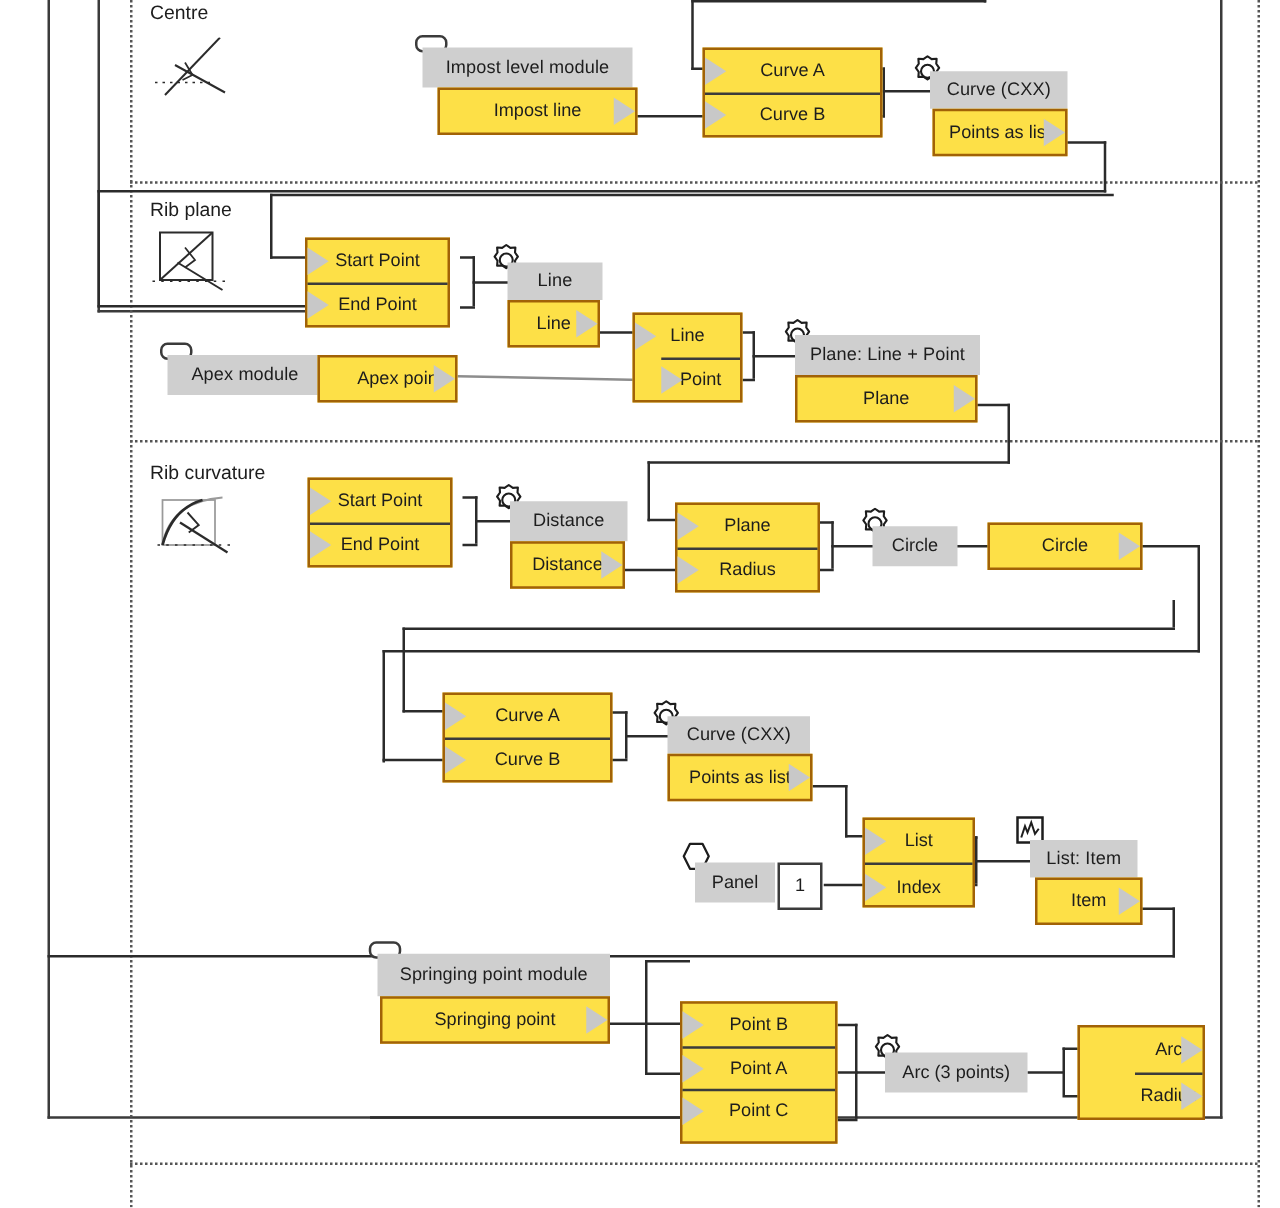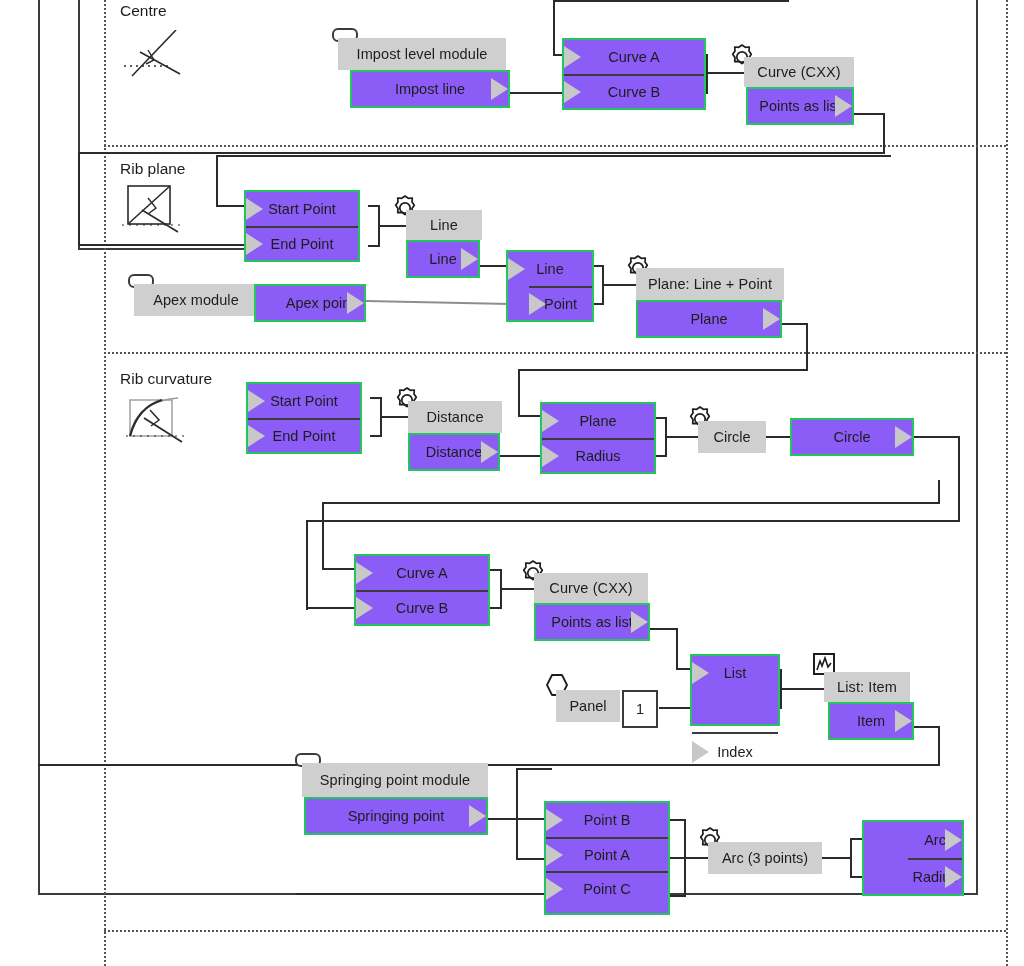--- a/index.html
+++ b/index.html
@@ -15,21 +15,21 @@
   
   .w{position:absolute;background:#2b2b2b;}
   .wh{height:2px;}
   .wv{width:2px;}
   .w-thin{background:#8d8d8d;}
 
   
   .comp{position:absolute;}
   .cap{position:absolute;background:#cfcfcf;color:#1d1d1d;font-size:14.5px;
        display:flex;align-items:center;justify-content:center;white-space:nowrap;letter-spacing:.1px;}
-  .body{position:absolute;border:2px solid #22c55e;background:#8b5cf6;box-sizing:border-box;}
+  .body{position:absolute;border:2px solid #a16207;background:#fde047;box-sizing:border-box;}
   .row{position:relative;box-sizing:border-box;display:flex;align-items:center;
        justify-content:center;color:#1d1d1d;font-size:14.5px;white-space:nowrap;}
   .row+.row{border-top:2px solid #3b3b3b;}
 
   
   .tab-in{position:absolute;left:0;top:0;height:100%;width:22px;}
   .tab-in::after{content:"";position:absolute;left:0;top:50%;transform:translateY(-50%);
       width:0;height:0;border-top:11px solid transparent;border-bottom:11px solid transparent;
       border-left:17px solid #c8c8c8;}
   
@@ -390,21 +390,21 @@
   <div class="num-box" style="left:622px;top:690px;width:36px;height:38px;">
     <span>1</span>
   </div>
 
   <div class="comp" style="left:690px;top:654px;">
     <div class="body" style="left:0;top:0;width:90px;height:72px;">
       <div class="row" style="height:34px;">
         <span class="tab-in"></span>
         <span>List</span>
       </div>
-      <div class="row" style="height:38px;margin-top:42px;">
+      <div class="row" style="height:38px;">
         <span class="tab-in"></span>
         <span>Index</span>
       </div>
     </div>
   </div>
 
   <svg class="icn" style="left:812px;top:652px;" width="24" height="24" viewBox="0 0 24 24">
     <rect x="2" y="2" width="20" height="20" fill="#ffffff" stroke="#1d1d1d" stroke-width="2"></rect>
     <polyline points="5,18 8,9 10,14 13,6 16,15 19,11" fill="none" stroke="#1d1d1d" stroke-width="1.6"></polyline>
   </svg>

